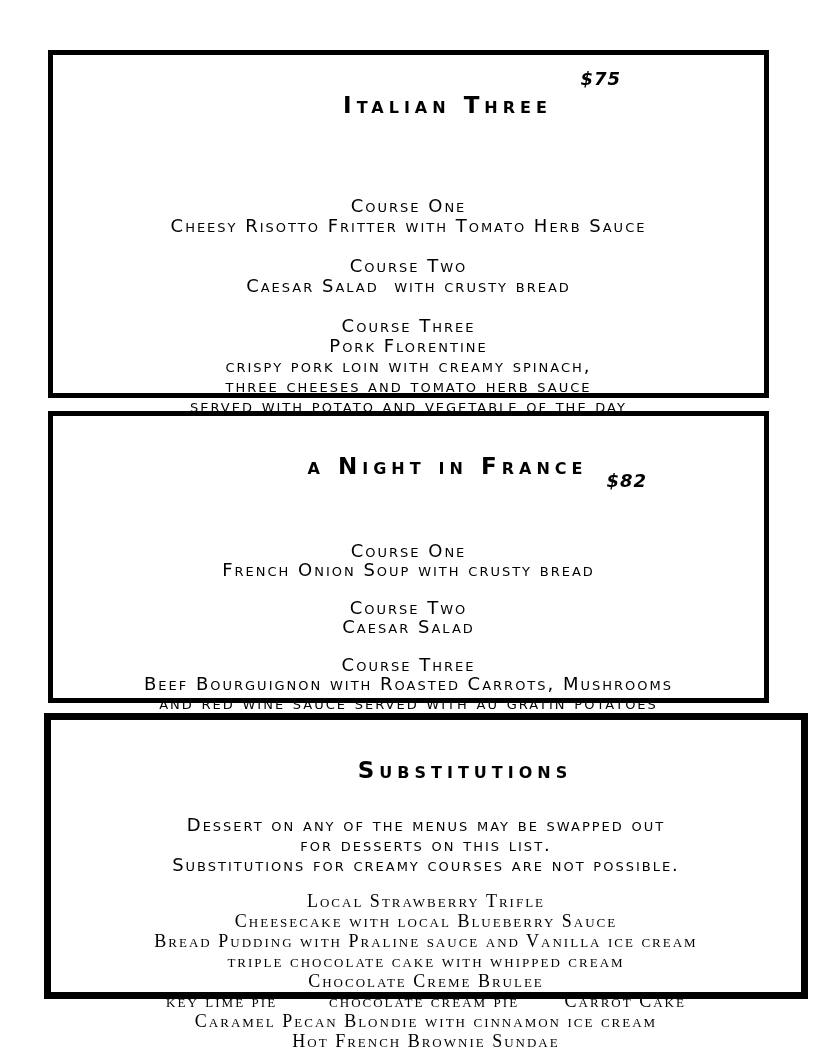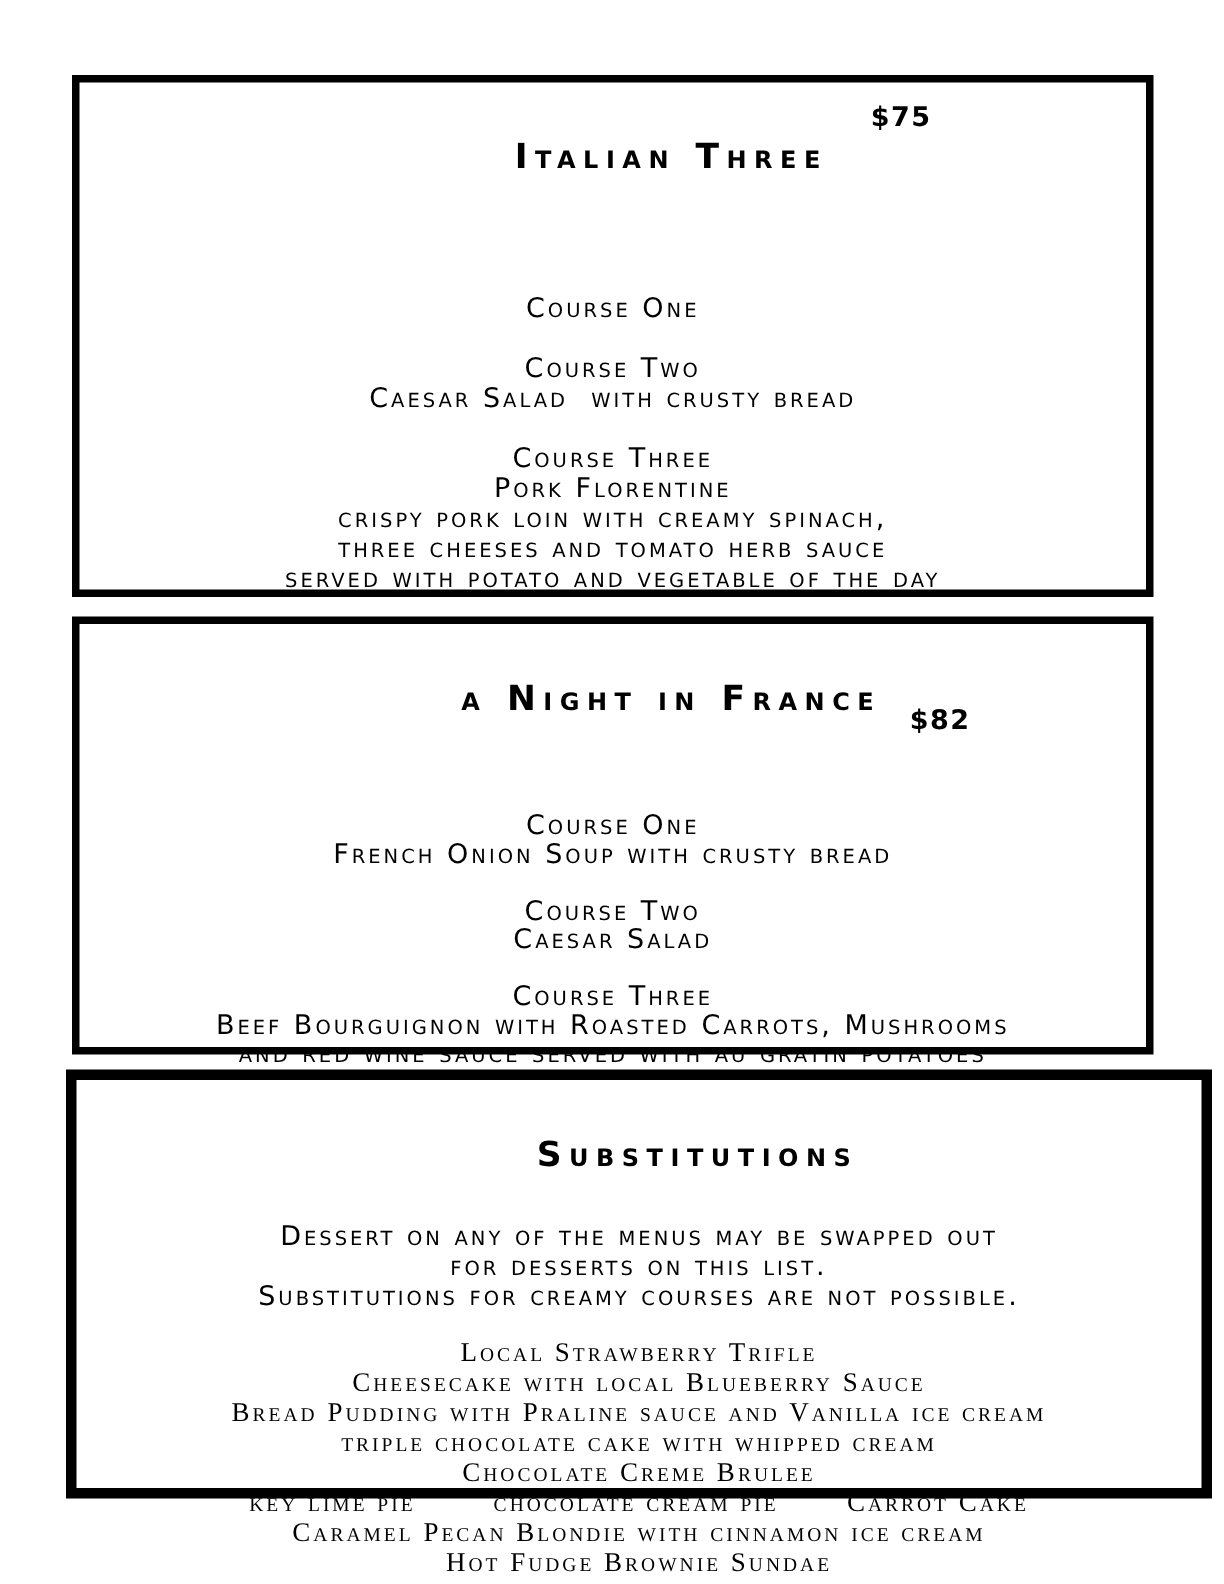--- a/index.html
+++ b/index.html
@@ -39,20 +39,21 @@
   .s0 .title-line { margin-bottom: 16px; }
   .s1 .title-line, .s2 .title-line { margin-bottom: 0; }
 
   .price {
     position: absolute;
     top: 4px;
     font-size: 18px;
     font-weight: bold;
     letter-spacing: 1px;
     font-variant: normal;
+    font-style: italic;
   }
   .s0 .price { left: calc(50% + 172px); }
   .s1 .price { left: calc(50% + 198px); margin-top: 41px; }
 
   .line {
     font-size: 18px;
     letter-spacing: 2px;
     line-height: 20px;
     white-space: pre-wrap;
   }
@@ -70,20 +71,21 @@
 
 <div>
 
   <section class="menu-box s0">
     <div class="title-line">
       <span>Italian Three</span>
       <span class="price">$75</span>
     </div>
     <div class="course">
       <div class="line">Course One</div>
+      <div class="line">Cheesy Risotto Fritter with Tomato Herb Sauce</div>
     </div>
     <div class="course">
       <div class="line">Course Two</div>
       <div class="line">Caesar Salad  with crusty bread</div>
     </div>
     <div class="course">
       <div class="line">Course Three</div>
       <div class="line">Pork Florentine</div>
       <div class="line">crispy pork loin with creamy spinach,</div>
       <div class="line">three cheeses and tomato herb sauce</div>
@@ -130,17 +132,17 @@
       <div class="line">Substitutions for creamy courses are not possible.</div>
     </div>
     <div class="dessert-block">
       <div class="line">Local Strawberry Trifle</div>
       <div class="line">Cheesecake with local Blueberry Sauce</div>
       <div class="line">Bread Pudding with Praline sauce and Vanilla ice cream</div>
       <div class="line">triple chocolate cake with whipped cream</div>
       <div class="line">Chocolate Creme Brulee</div>
       <div class="line">key lime pie        chocolate cream pie       Carrot Cake</div>
       <div class="line">Caramel Pecan Blondie with cinnamon ice cream</div>
-      <div class="line">Hot Fudge Brownie Sundae</div>
+      <div class="line">Hot French Brownie Sundae</div>
     </div>
   </section>
 
 </div>
 
 </body></html>

